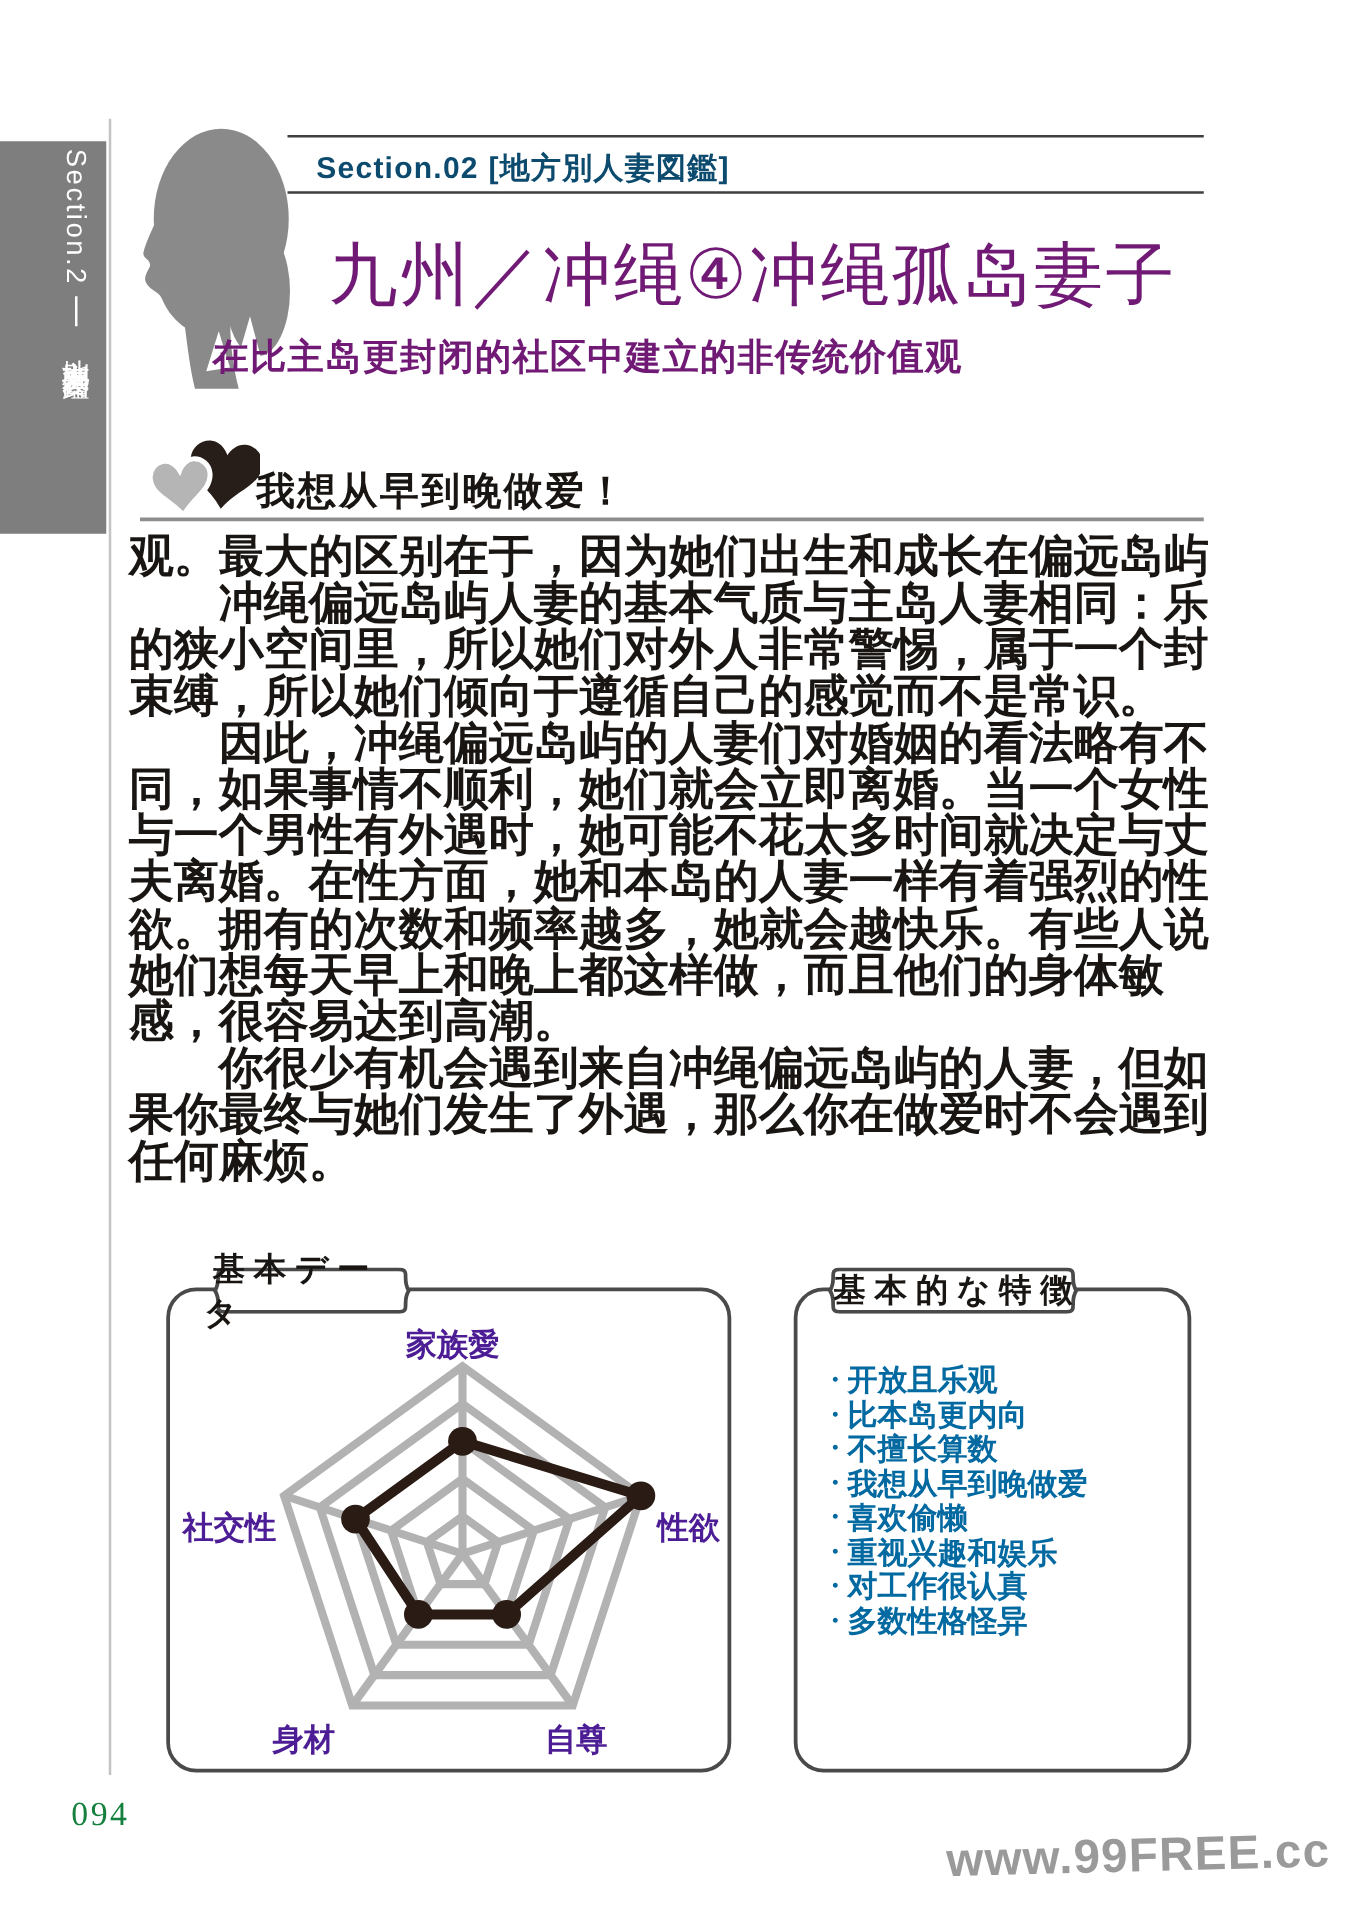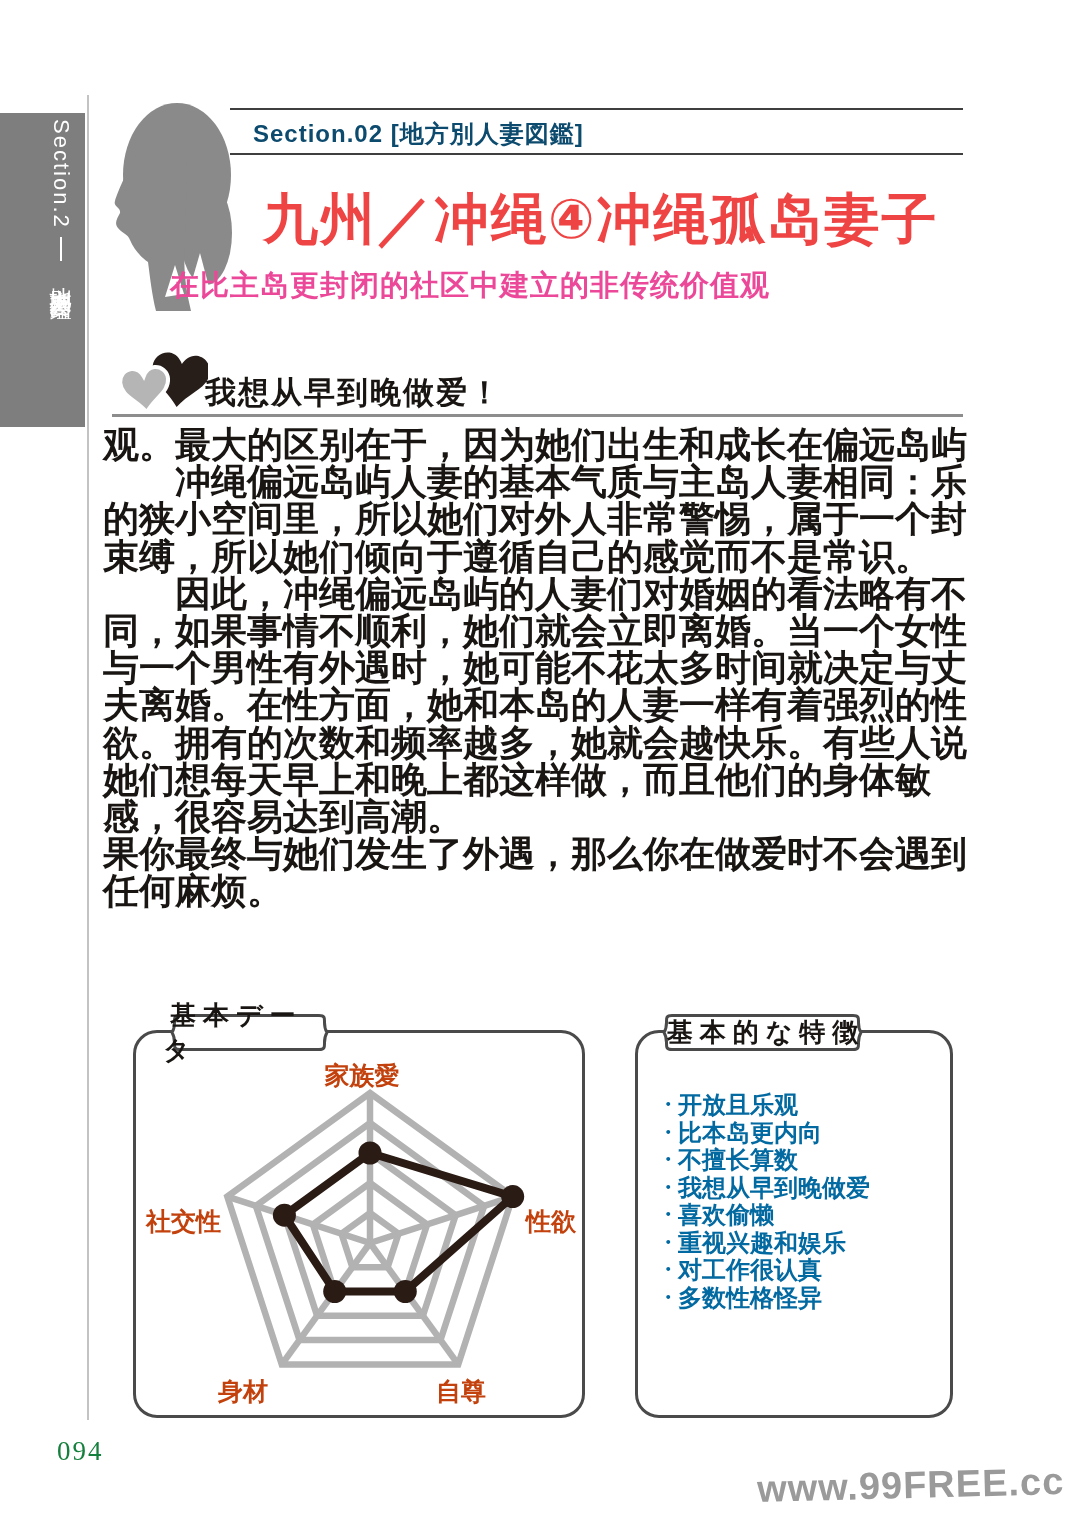--- a/index.html
+++ b/index.html
@@ -21,22 +21,22 @@
   #side-tab .tab-divider{width:2px;height:24px;background:#ffffff;margin:8px 0 8px 36px;}
   
   #v-rule{position:absolute;left:87px;top:95px;width:2px;height:1325px;background:#c3c3c3;}
   
   #silhouette{position:absolute;left:103px;top:95px;width:132px;height:222px;}
   
   .h-rule{position:absolute;left:230px;width:733px;height:2px;background:#3f3f3f;}
   #h-rule-top{top:108px;}
   #h-rule-bot{top:153px;}
   #eyebrow{position:absolute;left:253px;top:118px;font-size:24px;font-weight:700;letter-spacing:1px;color:#0c4a6e;}
-  #title{position:absolute;left:263px;top:183px;font-size:55px;font-weight:700;letter-spacing:2px;color:#ef4444;white-space:nowrap;}
-  #subtitle{position:absolute;left:170px;top:266px;font-size:29px;font-weight:700;letter-spacing:1px;color:#ec4899;white-space:nowrap;}
+  #title{position:absolute;left:263px;top:183px;font-size:55px;font-weight:400;letter-spacing:2px;color:#701a75;white-space:nowrap;}
+  #subtitle{position:absolute;left:170px;top:266px;font-size:29px;font-weight:700;letter-spacing:1px;color:#701a75;white-space:nowrap;}
   
   #hearts{position:absolute;left:113px;top:352px;width:95px;height:68px;}
   #slogan{position:absolute;left:205px;top:372px;font-size:31px;font-weight:700;letter-spacing:2px;color:#181512;}
   #slogan-rule{position:absolute;left:112px;top:414px;width:851px;height:3px;background:#8d8d8d;}
   
   #body-text{position:absolute;left:103px;top:426px;width:880px;}
   #body-text .bline{font-size:36px;font-weight:700;line-height:37.2px;white-space:nowrap;color:#181512;}
   #body-text .indent{padding-left:72px;}
   
   .round-box{position:absolute;top:1030px;height:388px;border:3px solid #4a4a4a;border-radius:24px;background:#fff;box-sizing:border-box;}
@@ -46,21 +46,21 @@
   .plaque svg{position:absolute;left:0;top:0;}
   .plaque .plaque-label{
     position:absolute;left:0;top:0;width:100%;height:100%;
     display:flex;align-items:center;justify-content:center;
     font-size:26px;font-weight:700;letter-spacing:7px;color:#181512;text-indent:7px;
   }
   #data-plaque{left:27px;width:173px;}
   #features-plaque{left:17px;width:215px;}
   
   #radar-svg{position:absolute;left:0;top:0;}
-  .axis-label{position:absolute;font-size:25px;font-weight:700;color:#c2410c;white-space:nowrap;}
+  .axis-label{position:absolute;font-size:25px;font-weight:700;color:#4c1d95;white-space:nowrap;}
   #lbl-0{left:0;top:26px;width:452px;text-align:center;}
   #lbl-1{left:390px;top:172px;}
   #lbl-2{left:300px;top:342px;}
   #lbl-3{left:82px;top:342px;}
   #lbl-4{left:10px;top:172px;}
   
   #feature-list{position:absolute;left:20px;top:58px;}
   .feat-item{font-size:24px;font-weight:700;line-height:26.5px;color:#0369a1;white-space:nowrap;}
   .feat-item .bullet{font-size:20px;vertical-align:2px;}
   
@@ -117,20 +117,21 @@
     <div class="bline indent">冲绳偏远岛屿人妻的基本气质与主岛人妻相同：乐</div>
     <div class="bline">的狭小空间里，所以她们对外人非常警惕，属于一个封</div>
     <div class="bline">束缚，所以她们倾向于遵循自己的感觉而不是常识。</div>
     <div class="bline indent">因此，冲绳偏远岛屿的人妻们对婚姻的看法略有不</div>
     <div class="bline">同，如果事情不顺利，她们就会立即离婚。当一个女性</div>
     <div class="bline">与一个男性有外遇时，她可能不花太多时间就决定与丈</div>
     <div class="bline">夫离婚。在性方面，她和本岛的人妻一样有着强烈的性</div>
     <div class="bline">欲。拥有的次数和频率越多，她就会越快乐。有些人说</div>
     <div class="bline">她们想每天早上和晚上都这样做，而且他们的身体敏</div>
     <div class="bline">感，很容易达到高潮。</div>
+    <div class="bline indent">你很少有机会遇到来自冲绳偏远岛屿的人妻，但如</div>
     <div class="bline">果你最终与她们发生了外遇，那么你在做爱时不会遇到</div>
     <div class="bline">任何麻烦。</div>
   </div>
 
   <div class="round-box" id="data-box">
     <div class="plaque" id="data-plaque">
       <svg width="173" height="37" viewBox="0 0 173 37">
         <path d="M17,1.5 H156 C166,1.5 158,9 164,18.5 C158,28 166,35.5 156,35.5 H17 C7,35.5 15,28 9,18.5 C15,9 7,1.5 17,1.5 Z" fill="#ffffff" stroke="#4a4a4a" stroke-width="3"></path>
       </svg>
       <div class="plaque-label">基本データ</div>

